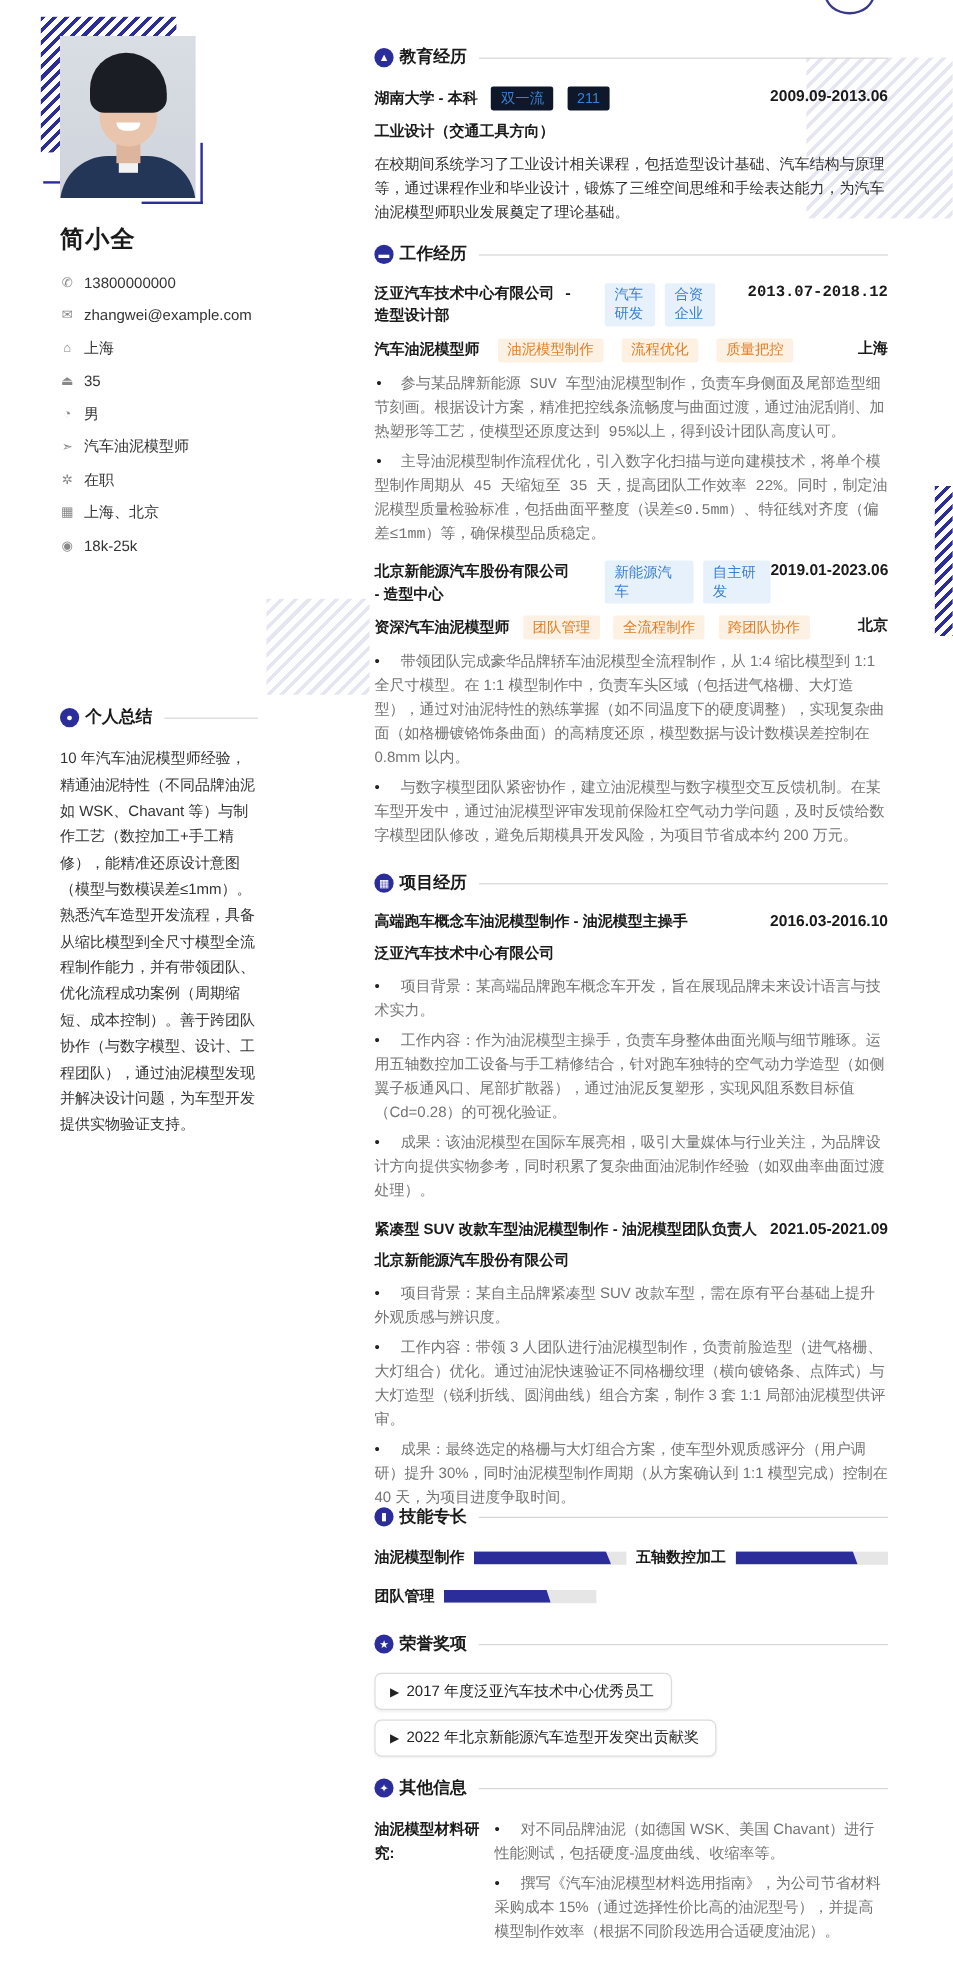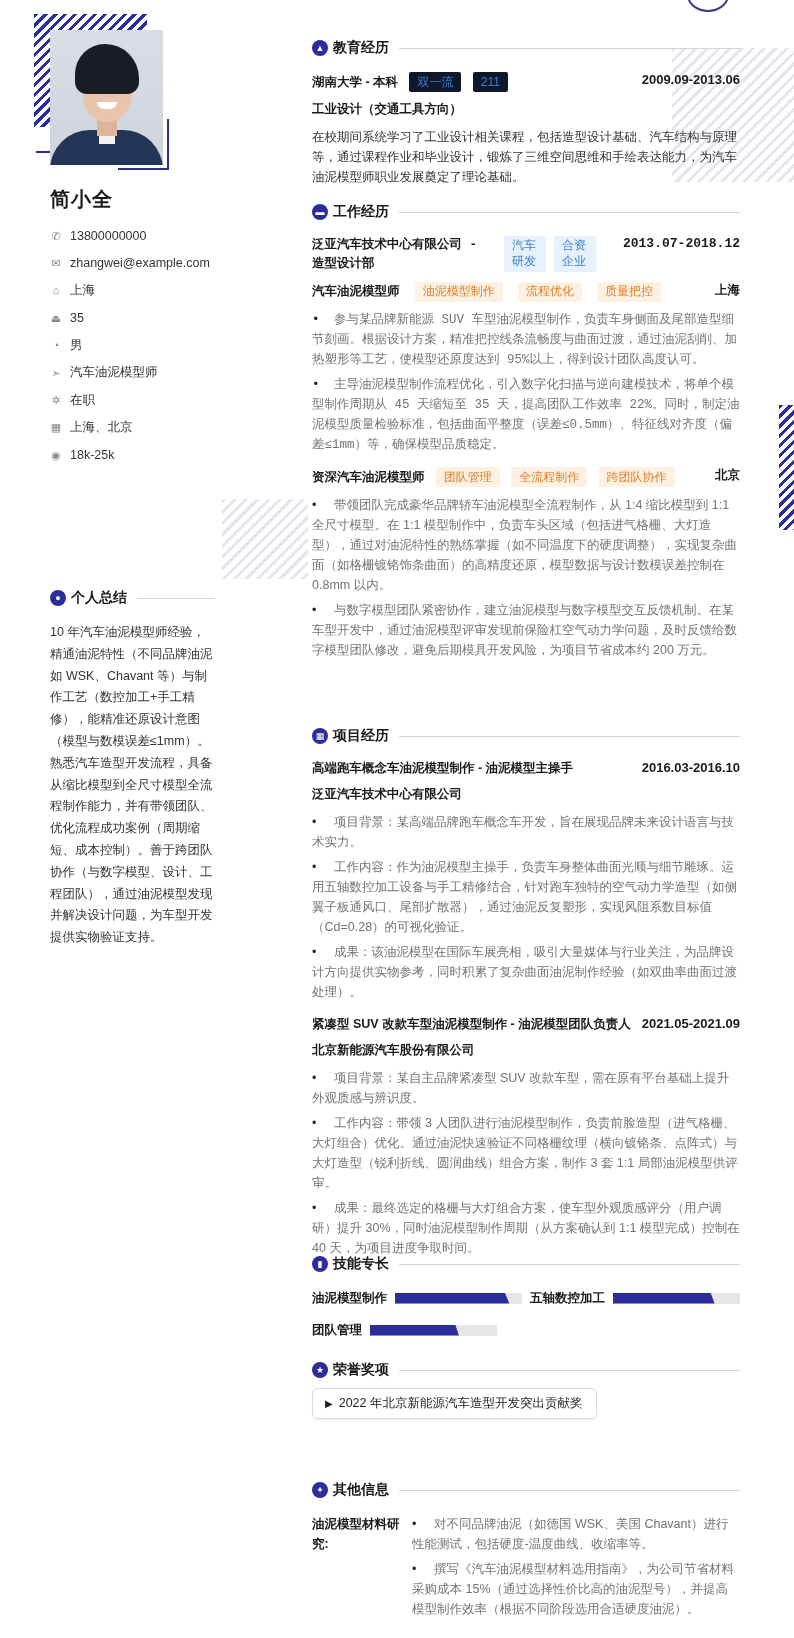--- a/index.html
+++ b/index.html
@@ -181,20 +181,28 @@
       </div>
       <span class="bold t13">上海</span>
     </div>
     <ul class="bullets" style="margin-top:8px;">
       <li>参与某品牌新能源 SUV 车型油泥模型制作，负责车身侧面及尾部造型细节刻画。根据设计方案，精准把控线条流畅度与曲面过渡，通过油泥刮削、加热塑形等工艺，使模型还原度达到 95%以上，得到设计团队高度认可。</li>
       <li>主导油泥模型制作流程优化，引入数字化扫描与逆向建模技术，将单个模型制作周期从 45 天缩短至 35 天，提高团队工作效率 22%。同时，制定油泥模型质量检验标准，包括曲面平整度（误差≤0.5mm）、特征线对齐度（偏差≤1mm）等，确保模型品质稳定。</li>
     </ul>
   </div>
 
   <div style="margin-top:12px;">
+    <div class="row-between">
+      <div class="job-title-wrap">
+        <div class="job-company" style="width:166px;margin-right:18px;">北京新能源汽车股份有限公司 - 造型中心</div>
+        <span class="tag-stack" style="width:74px;">新能源汽车</span>
+        <span class="tag-stack" style="width:56px;">自主研发</span>
+      </div>
+      <span class="date">2019.01-2023.06</span>
+    </div>
     <div class="row-between" style="margin-top:8px;">
       <div>
         <span class="bold t13">资深汽车油泥模型师</span>
         <span class="tag-orange">团队管理</span>
         <span class="tag-orange">全流程制作</span>
         <span class="tag-orange">跨团队协作</span>
       </div>
       <span class="bold t13">北京</span>
     </div>
     <ul class="bullets" style="margin-top:8px;">
@@ -265,20 +273,23 @@
       </div>
   </div>
 </div>
 
 <div class="section" style="top:1360px;">
   <div class="sec-head">
     <span class="sec-icon">★</span>
     <span class="sec-title">荣誉奖项</span>
     <span class="sec-line"></span>
   </div>
+  <div style="margin-top:14px;">
+    <div class="award"><span class="tri">▶</span><span>2017 年度泛亚汽车技术中心优秀员工</span></div>
+  </div>
   <div style="margin-top:8px;">
     <div class="award"><span class="tri">▶</span><span>2022 年北京新能源汽车造型开发突出贡献奖</span></div>
   </div>
 </div>
 
 <div class="section" style="top:1480px;">
   <div class="sec-head">
     <span class="sec-icon">✦</span>
     <span class="sec-title">其他信息</span>
     <span class="sec-line"></span>

